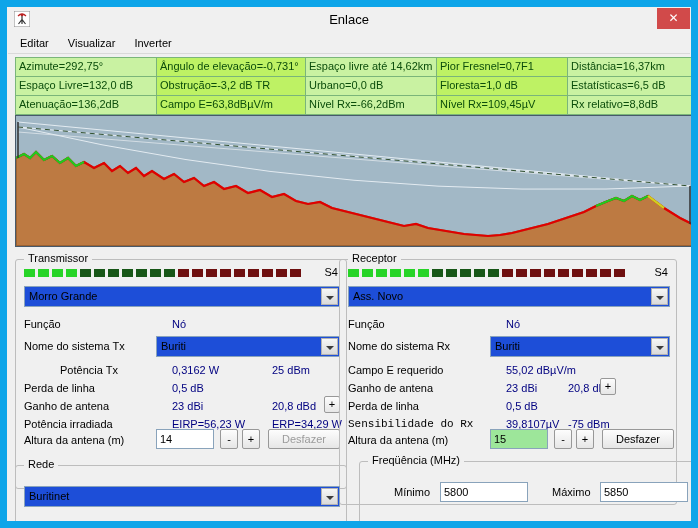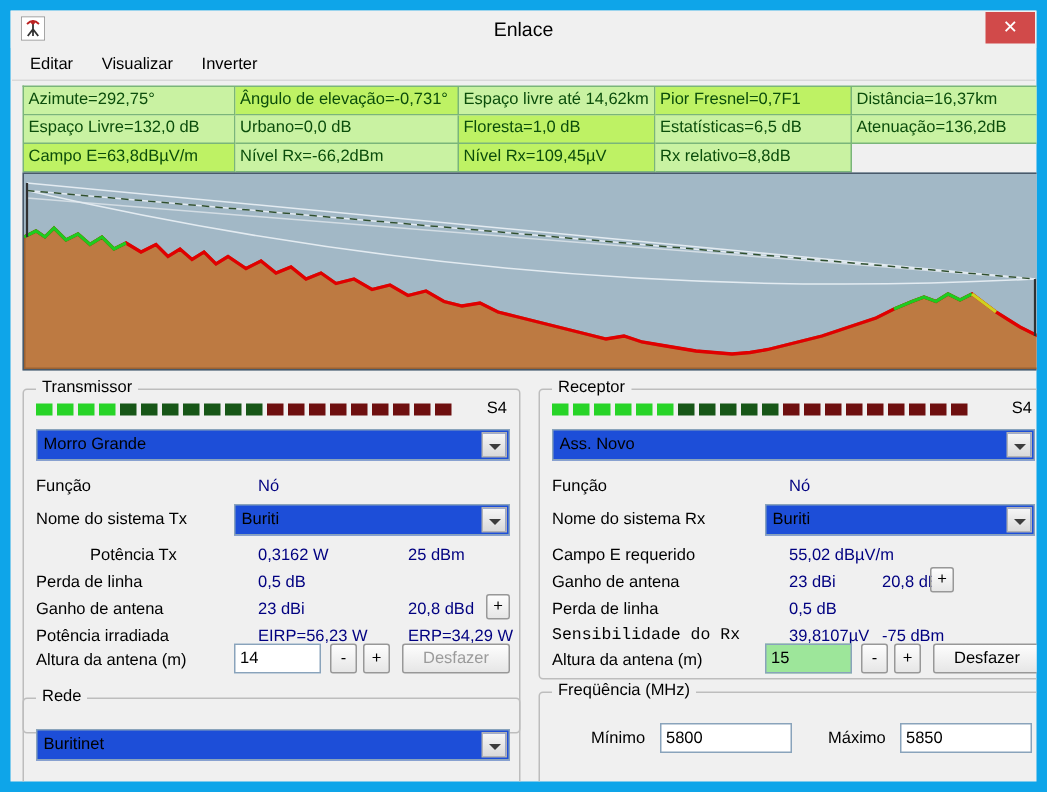--- a/index.html
+++ b/index.html
@@ -86,20 +86,21 @@
     <span class="menu-item">Inverter</span>
   </div>
 
   <div class="info-grid">
       <div class="info-cell c0">Azimute=292,75°</div>
       <div class="info-cell c1">Ângulo de elevação=-0,731°</div>
       <div class="info-cell c0">Espaço livre até 14,62km</div>
       <div class="info-cell c1">Pior Fresnel=0,7F1</div>
       <div class="info-cell c0">Distância=16,37km</div>
       <div class="info-cell c0">Espaço Livre=132,0 dB</div>
+      <div class="info-cell c1">Obstrução=-3,2 dB TR</div>
       <div class="info-cell c0">Urbano=0,0 dB</div>
       <div class="info-cell c1">Floresta=1,0 dB</div>
       <div class="info-cell c0">Estatísticas=6,5 dB</div>
       <div class="info-cell c0">Atenuação=136,2dB</div>
       <div class="info-cell c1">Campo E=63,8dBµV/m</div>
       <div class="info-cell c0">Nível Rx=-66,2dBm</div>
       <div class="info-cell c1">Nível Rx=109,45µV</div>
       <div class="info-cell c0">Rx relativo=8,8dB</div>
     </div>
 
@@ -186,21 +187,21 @@
     <span class="val" style="left:140px; top:158px;">EIRP=56,23 W</span>
     <span class="val" style="left:240px; top:158px;">ERP=34,29 W</span>
 
     <span class="lbl" style="left:8px; top:174px;">Altura da antena (m)</span>
     <input class="field" style="left: 140px; top: 169px; width: 58px;" value="14">
     <span class="btn spin" style="left:204px; top:169px;">-</span>
     <span class="btn spin" style="left:226px; top:169px;">+</span>
     <span class="btn disabled" style="left:252px; top:169px; width:72px; height:20px;">Desfazer</span>
   </div>
 
-  <div class="groupbox" style="left:352px; top:252px; width:338px; height:194px;">
+  <div class="groupbox" style="left:332px; top:252px; width:338px; height:246px;">
     <span class="legend">Receptor</span>
     <div class="sigbar">
         <span class="seg sb"></span>
         <span class="seg sb"></span>
         <span class="seg sb"></span>
         <span class="seg sb"></span>
         <span class="seg sb"></span>
         <span class="seg sb"></span>
         <span class="seg sd"></span>
         <span class="seg sd"></span>

